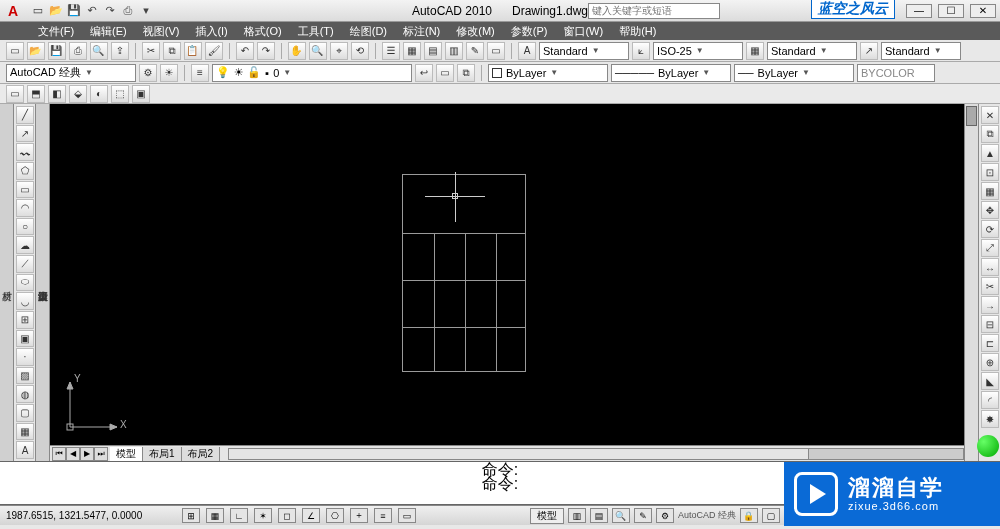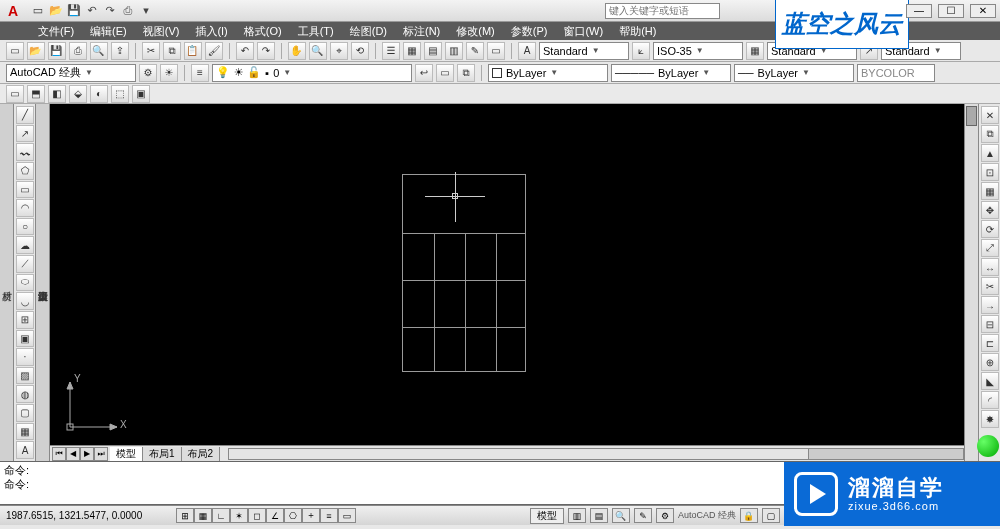--- a/index.html
+++ b/index.html
@@ -4,22 +4,22 @@
 <style>
 * { margin: 0; padding: 0; box-sizing: border-box; font-family: "Microsoft YaHei", SimSun, Arial, sans-serif; }
 body { width: 1000px; height: 529px; background: #e8e8e8; overflow: hidden; position: relative; font-size: 11px; }
 
 
 .titlebar { height: 22px; background: linear-gradient(#f3f3f3,#dcdcdc); display: flex; align-items: center; border-bottom: 1px solid #999; position: relative; }
 .logo { width: 20px; height: 20px; margin: 0 3px; display:flex;align-items:center;justify-content:center;color:#c00;font-weight:bold;font-size:14px;}
 .qat { display: flex; gap: 2px; padding: 0 4px; }
 .qat-btn { width: 16px; height: 16px; display:flex;align-items:center;justify-content:center;font-size:11px;color:#444;border:1px solid transparent;}
 .title-center { position:absolute; left:50%; transform:translateX(-50%); display:flex; gap:20px; font-size:12px; }
-.title-search { position:absolute; right:280px; width:115px; height:16px; border:1px solid #888; background:#fff; font-size:10px; padding:0 3px; color:#888;}
-.watermark { position:absolute; right:91px; top:-1px; font-size:24px; font-weight:bold; color:#0066cc; font-style:italic; background:#fff; padding:8px 6px; border:1px solid #0066cc;}
+.title-search { position:absolute; right:280px; width:132px; height:16px; border:1px solid #888; background:#fff; font-size:10px; padding:0 3px; color:#888;}
+.watermark { position:absolute; right:105px; top:-1px; font-size:14px; font-weight:bold; color:#0066cc; font-style:italic; background:#fff; padding:0 6px; border:1px solid #0066cc;}
 .winbtns { position:absolute; right:4px; display:flex; gap:6px;}
 .winbtn { width:26px; height:14px; border:1px solid #888; background:#eee;display:flex;align-items:center;justify-content:center;font-size:10px;}
 
 
 .menubar { height: 18px; background:#5a5a5a; display:flex; align-items:center; padding:0 30px; gap:0;}
 .menuitem { color:#fff; font-size:11px; padding:1px 8px; }
 
 
 .toolbar-row { height: 22px; background:#e8e8e8; border-bottom:1px solid #aaa; display:flex; align-items:center; padding:0 6px; gap:3px;}
 .tbtn { width:18px; height:18px; border:1px solid #bbb; background:linear-gradient(#fff,#ddd); display:flex;align-items:center;justify-content:center;font-size:10px;color:#333;}
@@ -56,25 +56,25 @@
 
 .layout-tabs{ position:absolute; left:0; right:0; bottom:0; height:16px; background:#e5e5e5; border-top:1px solid #888;display:flex;align-items:center;font-size:10px;}
 .lt-nav{display:flex;gap:0;padding:0 2px;}
 .lt-nav span{width:14px;height:14px;border:1px solid #888;background:#ddd;display:flex;align-items:center;justify-content:center;font-size:8px;}
 .lt-tab{padding:0 6px;border-right:1px solid #888;background:#fff;}
 .lt-tab.inactive{background:#ddd;}
 .lt-scroll{flex:1;margin-left:8px;height:12px;background:#ccc;border:1px solid #888;position:relative;}
 .lt-scroll .th{position:absolute;left:0;width:580px;top:0;bottom:0;background:#e5e5e5;border-right:1px solid #888;}
 
 
-.cmd-area{ height:44px; background:#fff; border-top:1px solid #666; border-bottom:1px solid #666; font-size:11px; line-height:14px; padding:1px 4px; overflow:hidden;}
+.cmd-area{ height:44px; background:#fff; border-top:1px solid #666; border-bottom:1px solid #666; font-size:16px; line-height:14px; padding:1px 4px; overflow:hidden;text-align:center;}
 .cmd-area div{white-space:pre;}
 
 
-.statusbar{ height:20px; background:linear-gradient(#f0f0f0,#d5d5d5); border-top:1px solid #888; display:flex;align-items:center;font-size:10px;padding:0 6px;position:relative;}
+.statusbar{ height:20px; background:linear-gradient(#f0f0f0,#d5d5d5); border-top:1px solid #888; display:flex;align-items:center;font-size:10px;padding:0 6px;gap:6px;position:relative;}
 .status-coords{width:170px;}
 .status-toggle{width:18px;height:15px;border:1px solid #888;background:#e5e5e5;display:flex;align-items:center;justify-content:center;font-size:9px;}
 .status-right{position:absolute;right:220px;display:flex;gap:4px;align-items:center;}
 
 
 .badge{position:absolute;right:0;bottom:3px;width:216px;height:64px;background:#0a6ad6;color:#fff;display:flex;align-items:center;gap:10px;padding:6px 10px;}
 .badge .play{width:44px;height:44px;border:3px solid #fff;border-radius:8px;display:flex;align-items:center;justify-content:center;}
 .badge .play::before{content:"";border-left:16px solid #fff;border-top:10px solid transparent;border-bottom:10px solid transparent;margin-left:4px;}
 .badge .txt{display:flex;flex-direction:column;line-height:1.1;}
 .badge .big{font-size:22px;font-weight:bold;letter-spacing:2px;}
@@ -87,20 +87,24 @@
 <div class="titlebar">
   <div class="logo">A</div>
   <div class="qat">
     <div class="qat-btn">▭</div>
     <div class="qat-btn">📂</div>
     <div class="qat-btn">💾</div>
     <div class="qat-btn">↶</div>
     <div class="qat-btn">↷</div>
     <div class="qat-btn">⎙</div>
     <div class="qat-btn">▾</div>
+  </div>
+  <div class="title-center">
+    <span>AutoCAD 2010</span>
+    <span>Drawing1.dwg</span>
   </div>
   <input class="title-search" placeholder="键入关键字或短语" style="">
   <div class="watermark">蓝空之风云</div>
   <div class="winbtns">
     <div class="winbtn">—</div>
     <div class="winbtn">☐</div>
     <div class="winbtn">✕</div>
   </div>
 </div>
 
@@ -147,21 +151,21 @@
   <div class="tbtn">✎</div>
   <div class="tbtn">▭</div>
   <div class="tsep"></div>
   <div class="tbtn">A</div>
   <div class="tdrop" style="width:90px">
       <span>Standard</span>
       <span class="arrow">▼</span>
     </div>
   <div class="tbtn">⟀</div>
   <div class="tdrop" style="width:90px">
-      <span>ISO-35</span>
+      <span>ISO-25</span>
       <span class="arrow">▼</span>
     </div>
   <div class="tbtn">▦</div>
   <div class="tdrop" style="width:90px">
       <span>Standard</span>
       <span class="arrow">▼</span>
     </div>
   <div class="tbtn">↗</div>
   <div class="tdrop" style="width:80px">
       <span>Standard</span>

